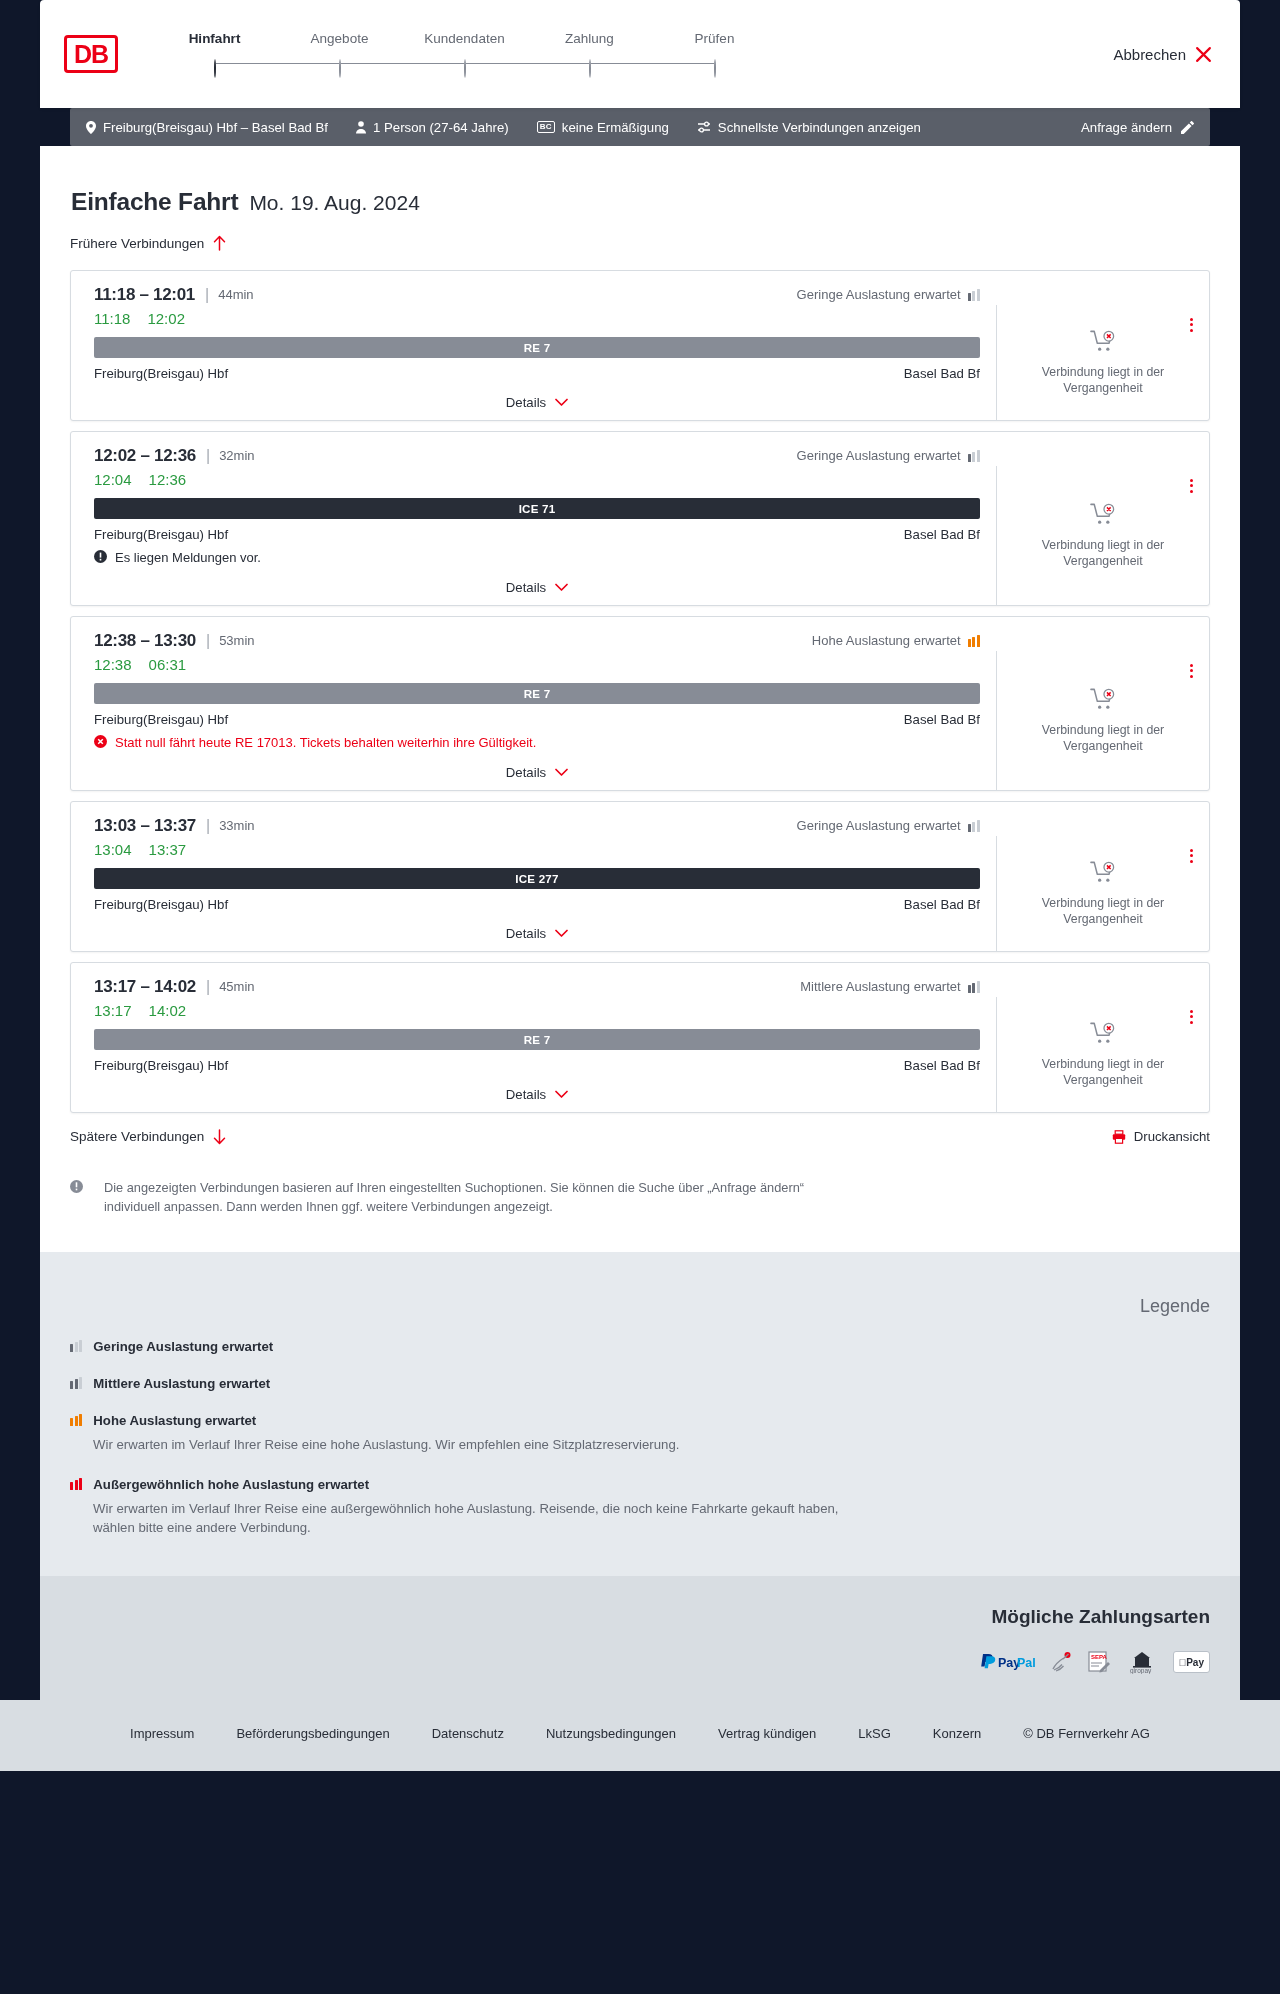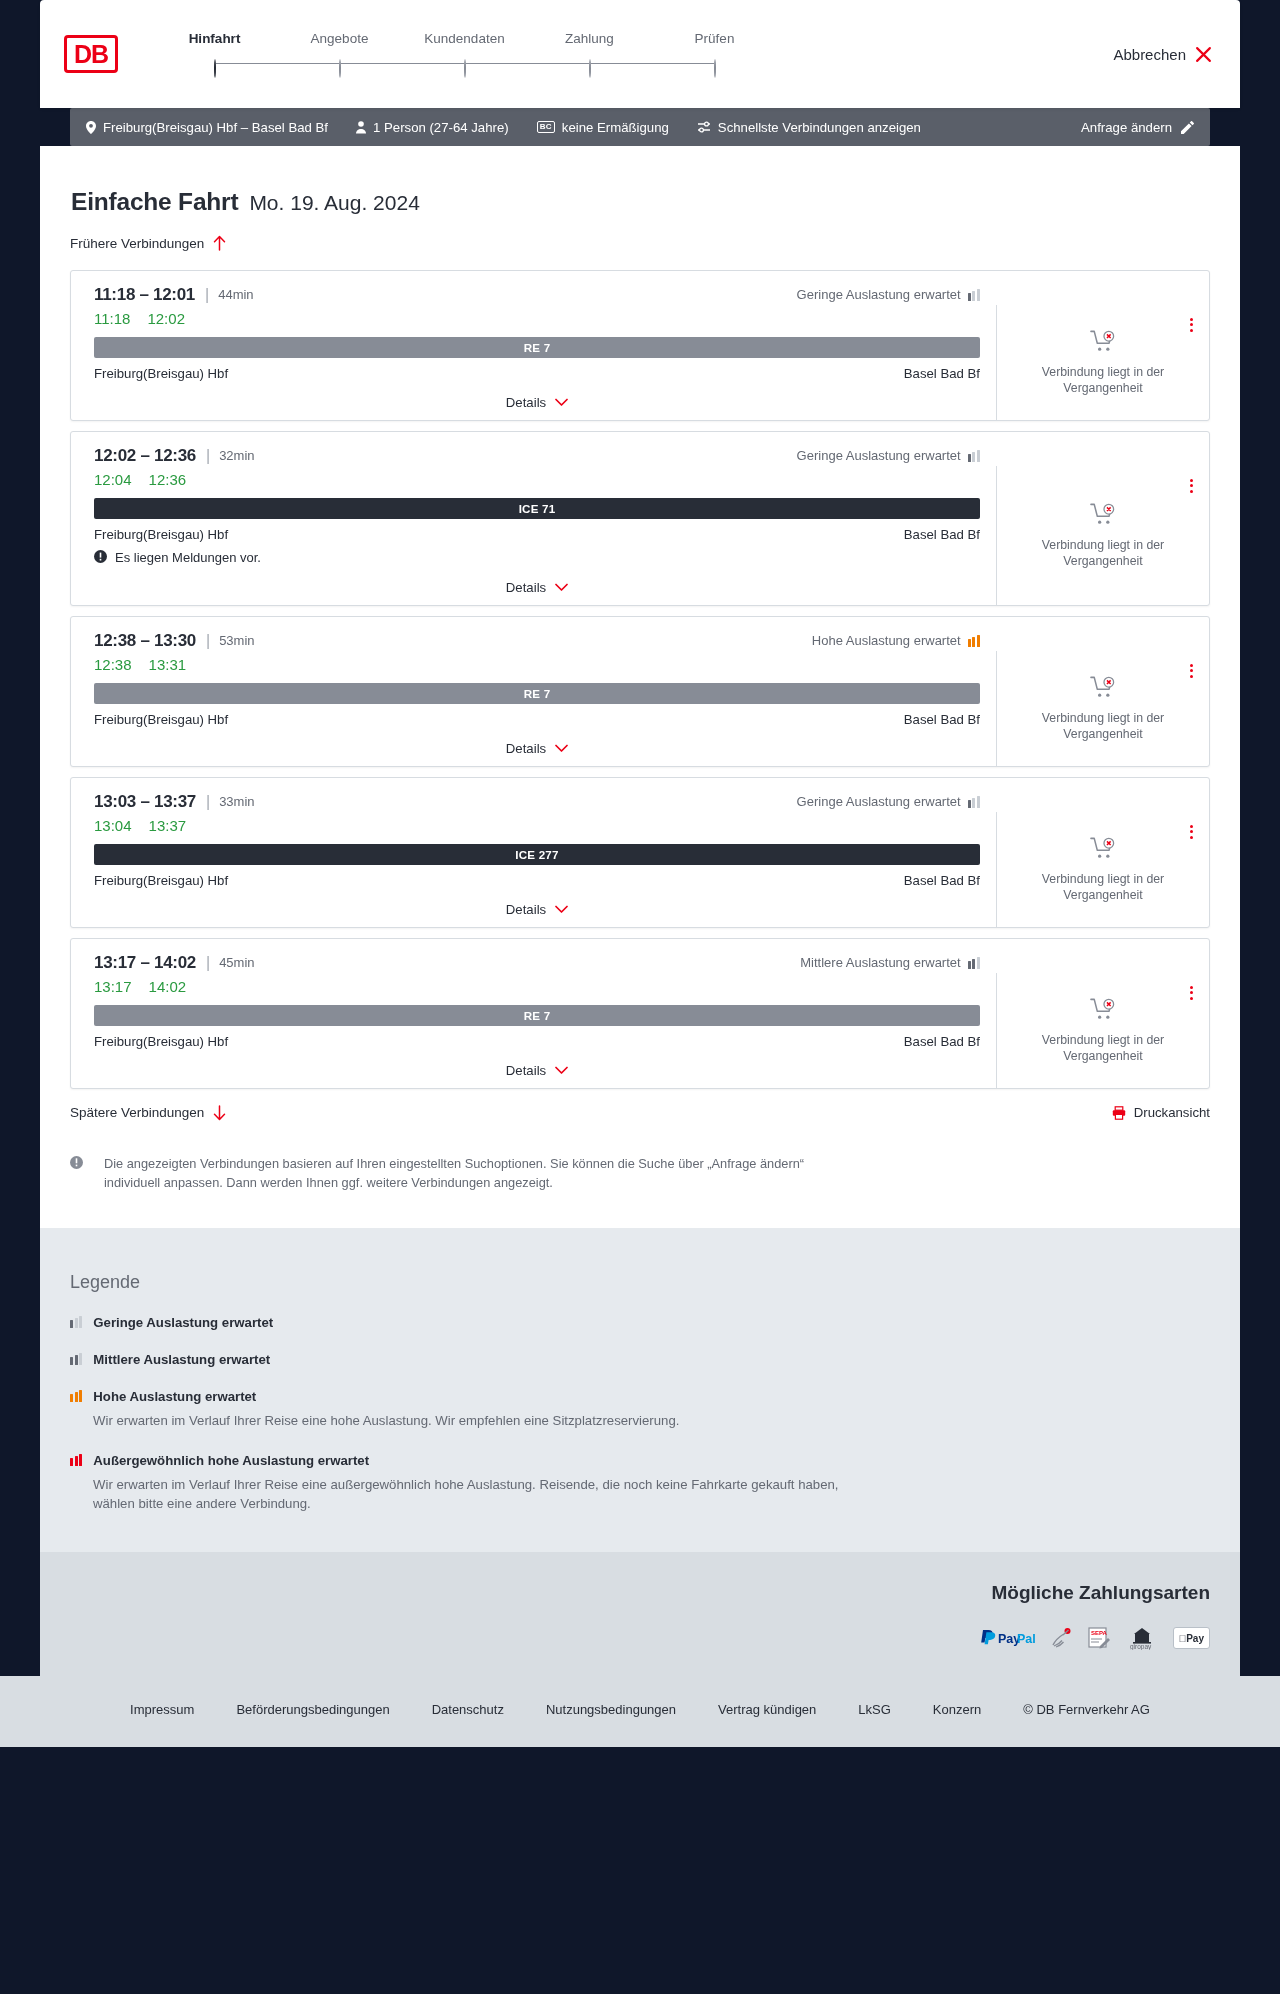--- a/index.html
+++ b/index.html
@@ -249,21 +249,21 @@
   .printer-ico { width: 14px; height: 14px; display:block; }
 
   .hint {
     display: flex; gap: 21px; margin-top: 33px;
     font-size: 12.8px; color: #646973; line-height: 1.5; max-width: 790px;
   }
   .hint-ico { flex: none; margin-top: 1px; }
 
   
   .legend-wrap { margin: 0 40px; background: #e6eaee; padding: 44px 30px 38px 30px; }
-  .legend-title { font-size: 18px; color: #646973; font-weight: 400; }
+  .legend-title { font-size: 18px; color: #646973; font-weight: 400; text-align: right; }
   .legend-item { margin-top: 22px; }
   .legend-head { display: flex; align-items: center; gap: 11px; font-size: 13.2px; font-weight: 700; color: #282d37; }
   .legend-desc { font-size: 13.2px; color: #646973; margin-top: 7px; margin-left: 23px; line-height: 1.5; max-width: 760px; }
 
   
   .pay-wrap { margin: 0 40px; background: #d8dde2; padding: 30px 30px 26px; }
   .pay-title { font-size: 19px; font-weight: 800; text-align: right; color: #282d37; }
   .pay-icons { display: flex; justify-content: flex-end; align-items: center; gap: 13px; margin-top: 22px; }
   .pay-ico {
     height: 24px; display: flex; align-items: center; justify-content: center;
@@ -500,29 +500,36 @@
           <span>Hohe Auslastung erwartet</span>
           <span class="bars">
                   <span class="bar b1" style="background:#f07d00"></span>
                   <span class="bar b2" style="background:#f07d00"></span>
                   <span class="bar b3" style="background:#f07d00"></span>
                 </span>
         </span>
       </div>
       <div class="times-actual">
         <span>12:38</span>
-        <span>13:31</span>
+        <span>06:31</span>
       </div>
       <div class="train-bar" style="background:#878c96">
         <span>RE 7</span>
       </div>
       <div class="stations">
         <span class="from">Freiburg(Breisgau) Hbf</span>
         <span class="to">Basel Bad Bf</span>
       </div>
+      <div class="note alert">
+        <span><svg width="13" height="13" viewBox="0 0 13 13">
+                  <circle cx="6.5" cy="6.5" r="6.5" fill="#ec0016"></circle>
+                  <path d="M4.2 4.2l4.6 4.6M8.8 4.2L4.2 8.8" stroke="#fff" stroke-width="1.5"></path>
+                </svg></span>
+        <span>Statt null fährt heute RE 17013. Tickets behalten weiterhin ihre Gültigkeit.</span>
+            </div>
       <div class="details-row">
         <span>Details</span>
         <svg class="chev" viewBox="0 0 13 9">
           <path d="M1 1.5l5.5 5.5L12 1.5" stroke="#ec0016" stroke-width="1.7" fill="none" stroke-linecap="round" stroke-linejoin="round"></path>
         </svg>
       </div>
     </div>
     <div class="card-right">
       <div class="kebab">
               <i></i>

